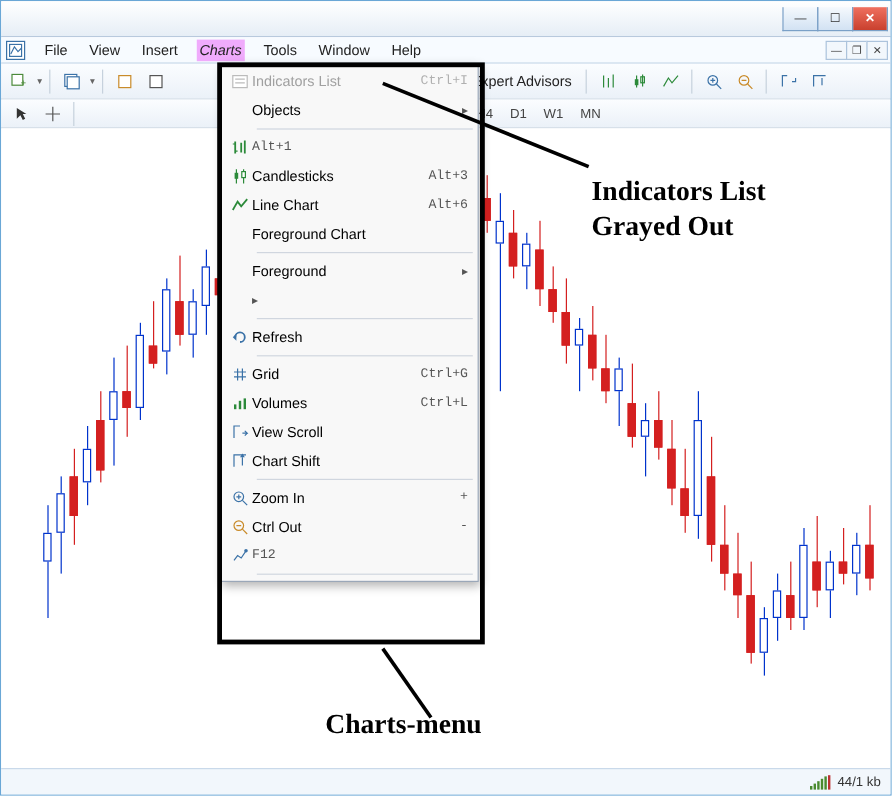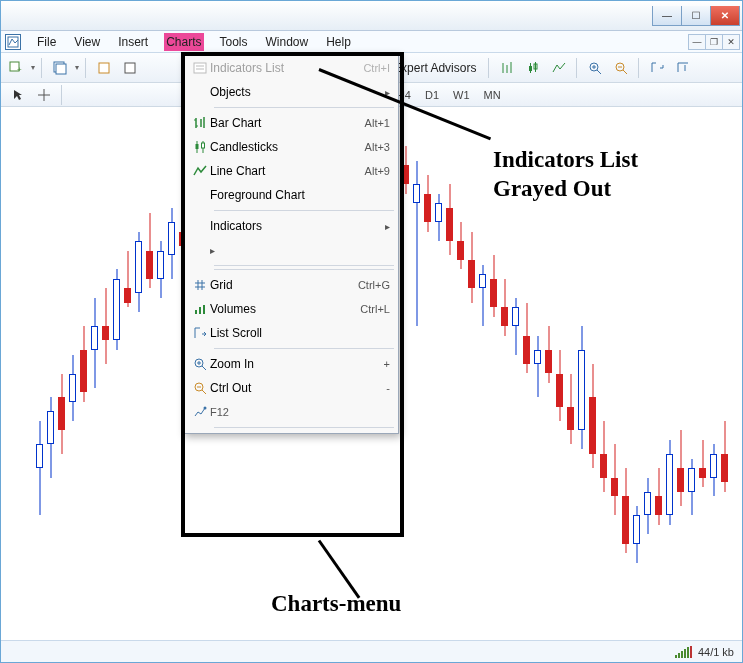--- a/index.html
+++ b/index.html
@@ -58,21 +58,21 @@
     position: relative;
   }
   .appicon {
     width: 16px; height: 16px;
     border:1px solid #3b72a7;
     background:#fff; position:relative;
     display:flex;align-items:center;justify-content:center;
   }
   .appicon svg { width:12px;height:12px; }
   .menuitem { cursor: default; padding: 2px 2px; color:#222; }
-  .menuitem.open { background:#ec4899; }
+  .menuitem.open { background:#f0abfc;font-style:italic; }
   .mdibtns { margin-left:auto; display:flex; gap:0; padding-right:2px;}
   .mdibtn { width:18px;height:16px;border:1px solid #acc3dc;background:#f2f7fc;display:flex;align-items:center;justify-content:center;cursor:pointer;font-size:9px;color:#444;margin-left:-1px;}
   .toolstrip {
     height: 30px;
     border-bottom: 1px solid #ced9e4;
     background: linear-gradient(to bottom, #fbfdff, #ebf1f8);
     display:flex;align-items:center;gap:4px;padding:0 4px;
     overflow:hidden;
   }
   .toolstrip2 {
@@ -116,21 +116,21 @@
     padding:2px 2px;
   }
   .dd-row {
     display:flex;align-items:center;height:24px;
     padding:0 6px 0 4px;
     cursor:default;
   }
   .dd-row.disabled{color:#a0a0a0;}
   .dd-icon{width:20px;display:flex;align-items:center;justify-content:center;flex-shrink:0;}
   .dd-label{flex:1;}
-  .dd-short{color:#555;font-size:11px;}
+  .dd-short{color:#555;font-size:11px;font-family:Liberation Mono, monospace;}
   .dd-row.disabled .dd-short{color:#b0b0b0;}
   .dd-arrow{font-size:10px;color:#555;}
   .dd-sep{height:1px;background:#d0d6df;margin:3px 2px 3px 28px;}
   
   .anno-box {
     position:absolute;
     border:4px solid #000;
     z-index: 11;
     pointer-events:none;
   }
@@ -530,21 +530,20 @@
       <div class="dd-row">
         <span class="dd-icon ico">
           <svg viewBox="0 0 14 14">
             <line x1="3" y1="2" x2="3" y2="12" stroke="#2c8a3a" stroke-width="1.5"></line>
             <line x1="1" y1="4" x2="3" y2="4" stroke="#2c8a3a"></line>
             <line x1="3" y1="10" x2="5" y2="10" stroke="#2c8a3a"></line>
             <line x1="8" y1="3" x2="8" y2="11" stroke="#2c8a3a" stroke-width="1.5"></line>
             <line x1="11" y1="1" x2="11" y2="12" stroke="#2c8a3a" stroke-width="1.5"></line>
           </svg>
         </span>
-        <span class="dd-label">Bar Chart</span>
         <span class="dd-short">Alt+1</span>
       </div>
       <div class="dd-row">
         <span class="dd-icon ico">
           <svg viewBox="0 0 14 14">
             <line x1="4" y1="1" x2="4" y2="13" stroke="#2c8a3a"></line>
             <rect x="2.5" y="4" width="3" height="5" fill="#2c8a3a"></rect>
             <line x1="10" y1="1" x2="10" y2="13" stroke="#2c8a3a"></line>
             <rect x="8.5" y="3" width="3" height="5" fill="#fff" stroke="#2c8a3a"></rect>
           </svg>
@@ -552,37 +551,46 @@
         <span class="dd-label">Candlesticks</span>
         <span class="dd-short">Alt+3</span>
       </div>
       <div class="dd-row">
         <span class="dd-icon ico">
           <svg viewBox="0 0 14 14">
             <polyline points="1,11 5,4 8,8 13,2" stroke="#2c8a3a" fill="none" stroke-width="1.5"></polyline>
           </svg>
         </span>
         <span class="dd-label">Line Chart</span>
-        <span class="dd-short">Alt+9</span>
+        <span class="dd-short">Alt+6</span>
       </div>
       <div class="dd-row">
         <span class="dd-icon ico"></span>
         <span class="dd-label">Foreground Chart</span>
       </div>
       <div class="dd-sep"></div>
       <div class="dd-row">
         <span class="dd-icon ico"></span>
-        <span class="dd-label">Indicators</span>
+        <span class="dd-label">Foreground</span>
         <span class="dd-arrow">▸</span>
       </div>
       <div class="dd-row">
         <span class="dd-icon ico"></span>
         <span class="dd-arrow">▸</span>
       </div>
       <div class="dd-sep"></div>
+      <div class="dd-row">
+        <span class="dd-icon ico">
+          <svg viewBox="0 0 14 14">
+            <path d="M3 7 A4 4 0 1 1 7 11" fill="none" stroke="#3b72a7" stroke-width="1.5"></path>
+            <polygon points="1,7 4,4 4,10" fill="#3b72a7"></polygon>
+          </svg>
+        </span>
+        <span class="dd-label">Refresh</span>
+      </div>
       <div class="dd-sep"></div>
       <div class="dd-row">
         <span class="dd-icon ico">
           <svg viewBox="0 0 14 14">
             <line x1="2" y1="5" x2="12" y2="5" stroke="#3b72a7"></line>
             <line x1="2" y1="9" x2="12" y2="9" stroke="#3b72a7"></line>
             <line x1="5" y1="2" x2="5" y2="12" stroke="#3b72a7"></line>
             <line x1="9" y1="2" x2="9" y2="12" stroke="#3b72a7"></line>
           </svg>
         </span>
@@ -600,21 +608,31 @@
         <span class="dd-label">Volumes</span>
         <span class="dd-short">Ctrl+L</span>
       </div>
       <div class="dd-row">
         <span class="dd-icon ico">
           <svg viewBox="0 0 14 14">
             <polyline points="2,12 2,2 7,2" stroke="#3b72a7" fill="none"></polyline>
             <polyline points="9,8 13,8 11,6 13,8 11,10" stroke="#3b72a7" fill="none"></polyline>
           </svg>
         </span>
-        <span class="dd-label">List Scroll</span>
+        <span class="dd-label">View Scroll</span>
+      </div>
+      <div class="dd-row">
+        <span class="dd-icon ico">
+          <svg viewBox="0 0 14 14">
+            <polyline points="2,12 2,2 12,2" stroke="#3b72a7" fill="none"></polyline>
+            <line x1="9" y1="4" x2="9" y2="11" stroke="#3b72a7"></line>
+            <polygon points="7,4 11,4 9,1" fill="#3b72a7"></polygon>
+          </svg>
+        </span>
+        <span class="dd-label">Chart Shift</span>
       </div>
       <div class="dd-sep"></div>
       <div class="dd-row">
         <span class="dd-icon ico">
           <svg viewBox="0 0 14 14">
             <circle cx="6" cy="6" r="4" fill="none" stroke="#3b72a7"></circle>
             <line x1="9" y1="9" x2="13" y2="13" stroke="#3b72a7"></line>
             <line x1="4" y1="6" x2="8" y2="6" stroke="#3b72a7"></line>
             <line x1="6" y1="4" x2="6" y2="8" stroke="#3b72a7"></line>
           </svg>

